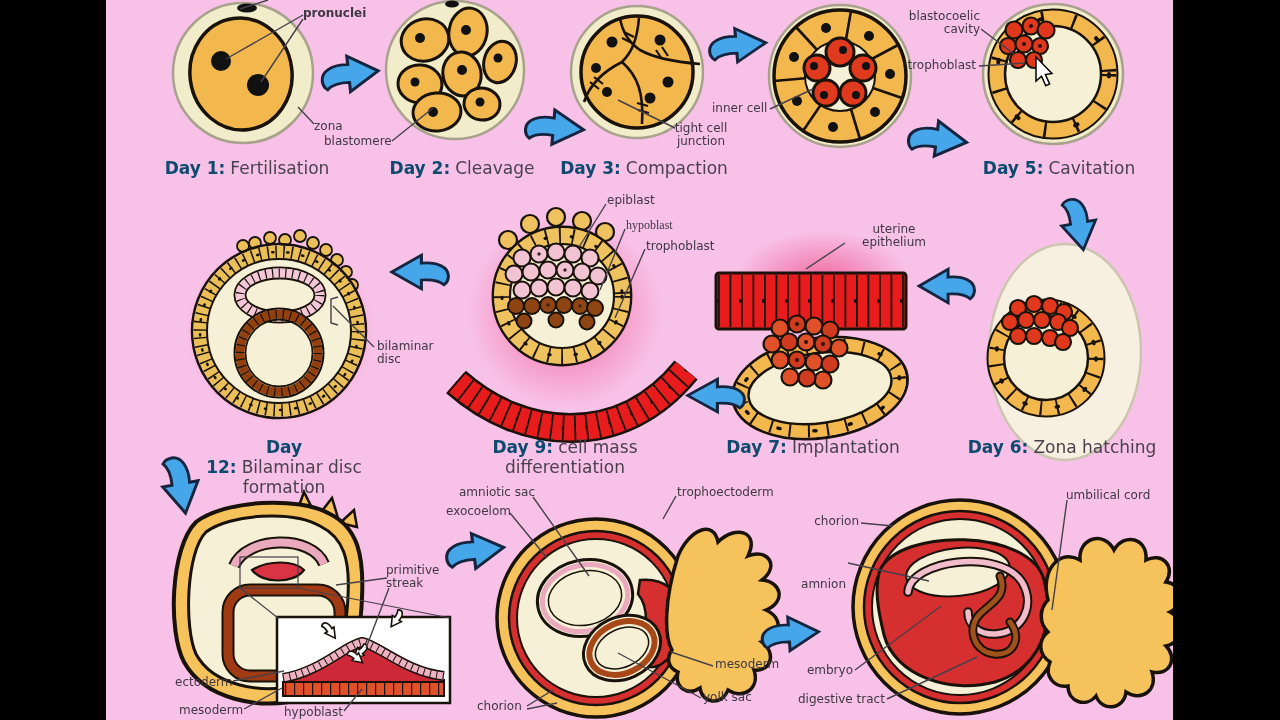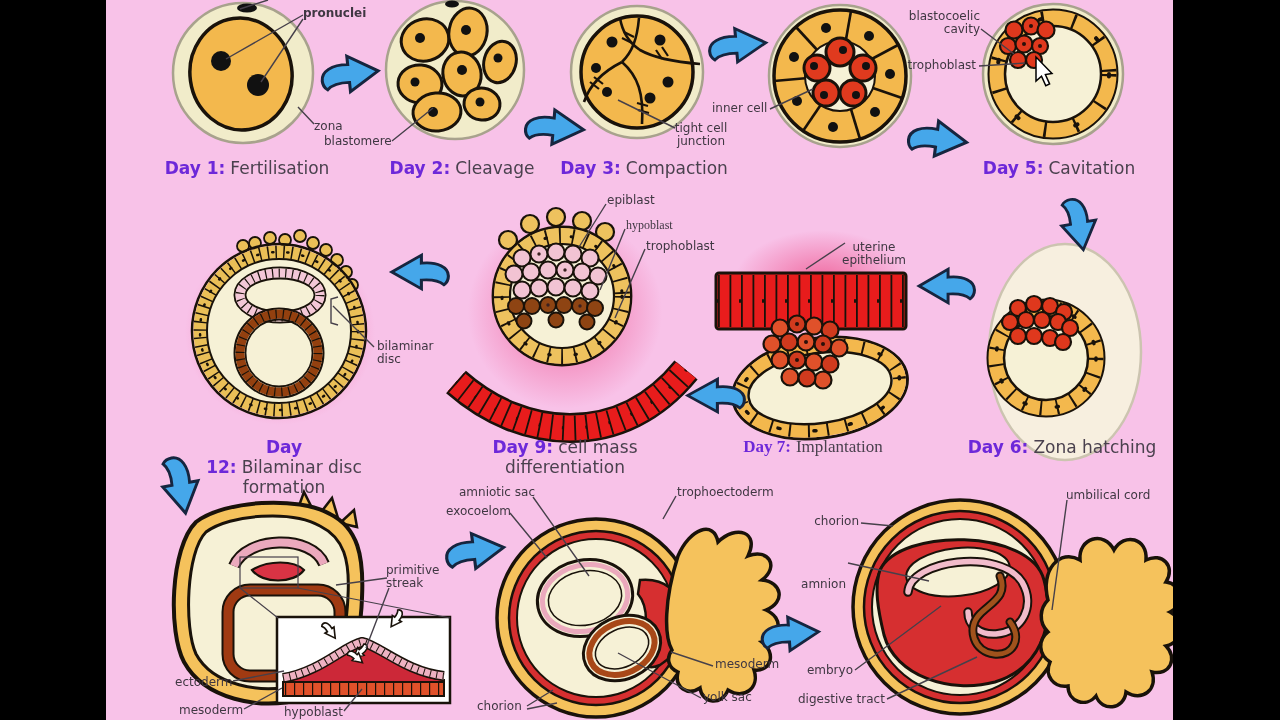--- a/index.html
+++ b/index.html
@@ -4,21 +4,21 @@
 <style>
   html,body{margin:0;padding:0;background:#000;}
   #screen{position:relative;width:1280px;height:720px;overflow:hidden;background:#f8c2e8;font-family:"DejaVu Sans",sans-serif;}
   .bar{position:absolute;top:0;height:720px;background:#000;z-index:6;}
   #barL{left:0;width:106px;} #barR{left:1173px;width:107px;}
   .glow{position:absolute;border-radius:50%;z-index:1;background:radial-gradient(closest-side,rgba(238,88,145,.85),rgba(238,88,145,0) 72%);}
   #art{position:absolute;left:0;top:0;z-index:2;}
   .ann{position:absolute;font-size:12px;color:#3f3742;line-height:1.1;white-space:pre-line;z-index:4;}
   .r{text-align:right;} .c{text-align:center;transform:translateX(-50%);}
   .cap{position:absolute;font-size:17px;color:#4a414e;white-space:nowrap;transform:translateX(-50%);z-index:4;}
-  .cap b{color:#6d28d9;margin-right:5px;}
+  .cap b{color:#0c4a6e;margin-right:5px;}
   .capw{white-space:normal;width:158px;text-align:center;}
 </style>
 </head>
 <body>
 
 <div id="screen">
 
   <div class="glow" style="left:430px;top:178px;width:270px;height:268px;"></div>
   <div class="glow" style="left:148px;top:203px;width:264px;height:258px;"></div>
   <div class="glow" style="left:700px;top:210px;width:245px;height:145px;"></div>
@@ -387,37 +387,37 @@
     </g>
 
     <polygon points="1036,57 1036,81 1041.5,76.2 1045.8,85.8 1049.6,84 1045.4,74.6 1052,73.4" fill="#ffffff" stroke="#000000" stroke-width="1.5"></polygon>
   </svg>
 
   <div class="cap" style="left:247px;top:158px;"><b>Day 1:</b><span>Fertilisation</span></div>
   <div class="cap" style="left:462px;top:158px;"><b>Day 2:</b><span>Cleavage</span></div>
   <div class="cap" style="left:644px;top:158px;"><b>Day 3:</b><span>Compaction</span></div>
   <div class="cap" style="left:1059px;top:158px;"><b>Day 5:</b><span>Cavitation</span></div>
   <div class="cap" style="left:1062px;top:437px;"><b>Day 6:</b><span>Zona hatching</span></div>
-  <div class="cap" style="left:813px;top:437px;font-family:Liberation Serif, serif;"><b>Day 7:</b><span>Implantation</span></div>
+  <div class="cap" style="left:813px;top:437px;"><b>Day 7:</b><span>Implantation</span></div>
   <div class="cap capw" style="left:565px;top:437px;"><b>Day 9:</b><span>cell mass differentiation</span></div>
   <div class="cap capw" style="left:284px;top:437px;"><b>Day 12:</b><span>Bilaminar disc formation</span></div>
 
   <div class="ann" style="left:303px;top:7px;font-weight:bold;">pronuclei</div>
   <div class="ann" style="left:314px;top:120px;">zona</div>
   <div class="ann" style="left:324px;top:135px;">blastomere</div>
   <div class="ann c" style="left:701px;top:122px;">tight cell
 junction</div>
   <div class="ann" style="left:712px;top:102px;">inner cell</div>
   <div class="ann r" style="right:300px;top:10px;">blastocoelic
 cavity</div>
   <div class="ann r" style="right:304px;top:59px;">trophoblast</div>
   <div class="ann" style="left:607px;top:194px;">epiblast</div>
   <div class="ann" style="left:626px;top:219px;font-family:Liberation Serif, serif;">hypoblast</div>
   <div class="ann" style="left:646px;top:240px;">trophoblast</div>
-  <div class="ann c" style="left:874px;top:223px;margin-top:18px;">uterine
+  <div class="ann c" style="left:894px;top:223px;">uterine
 epithelium</div>
   <div class="ann" style="left:377px;top:340px;">bilaminar
 disc</div>
   <div class="ann" style="left:459px;top:486px;">amniotic sac</div>
   <div class="ann" style="left:446px;top:505px;">exocoelom</div>
   <div class="ann" style="left:677px;top:486px;">trophoectoderm</div>
   <div class="ann" style="left:386px;top:564px;">primitive
 streak</div>
   <div class="ann" style="left:175px;top:676px;">ectoderm</div>
   <div class="ann" style="left:179px;top:704px;">mesoderm</div>

